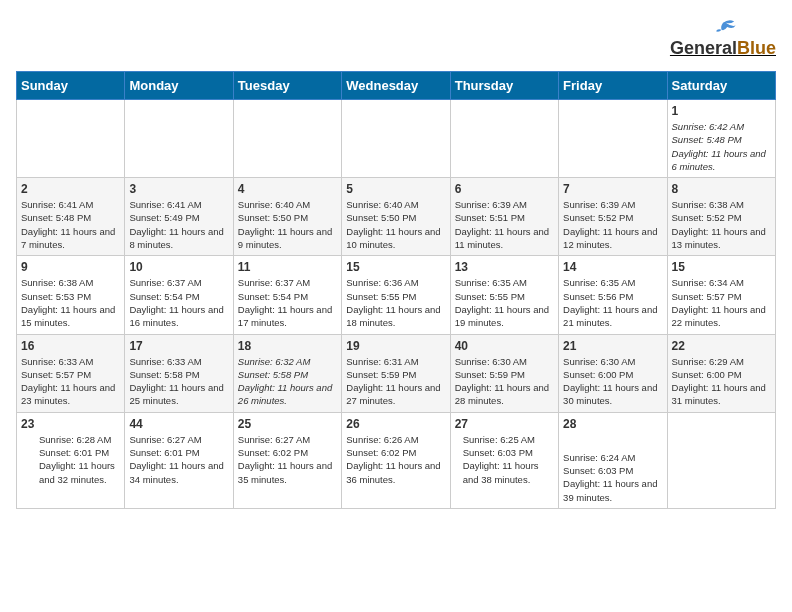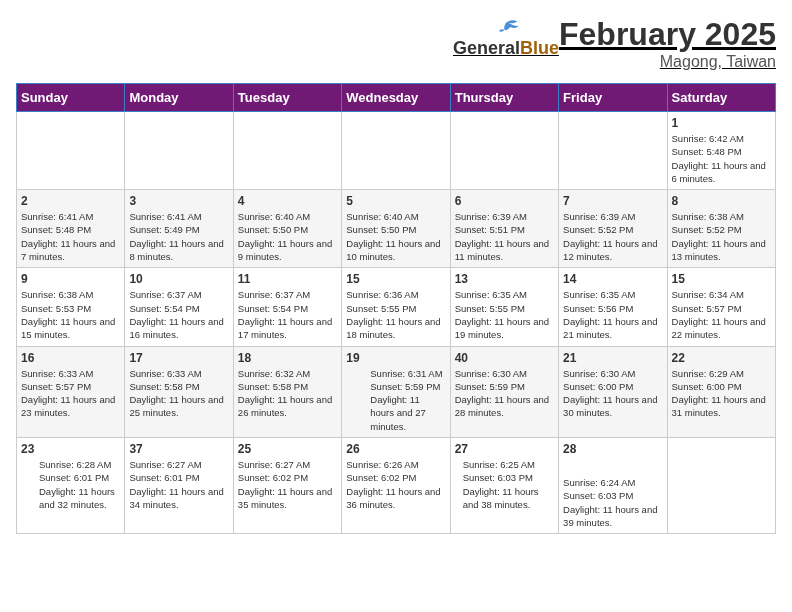--- a/index.html
+++ b/index.html
@@ -47,21 +47,21 @@
     .subtitle {
       font-size: 16px;
       color: #555;
     }
     .calendar {
       width: 100%;
       border-collapse: collapse;
       border: 1px solid #ccc;
     }
     .calendar th {
-      background-color: #701a75;
+      background-color: #0369a1;
       color: #fff;
       font-size: 13px;
       font-weight: bold;
       padding: 6px 4px;
       text-align: left;
       border: 1px solid #3a80c9;
     }
     .calendar td {
       width: 108px;
       min-height: 90px;
@@ -102,24 +102,20 @@
       <svg class="logo-bird" viewBox="0 0 40 28">
         <path d="M20,8 Q28,2 36,6 Q30,10 24,8 Q32,14 38,12 Q34,18 26,14 Q22,20 18,18 Q16,14 20,8Z" fill="#4a90d9"></path>
         <path d="M18,18 Q14,22 10,20 Q12,16 18,18Z" fill="#4a90d9"></path>
       </svg>
       <div style="display:flex;">
         <span class="logo-text-general">General</span>
         <span class="logo-text-blue">Blue</span>
       </div>
     </div>
   </div>
-  <div class="title-area">
-    <div class="main-title">February 2025</div>
-    <div class="subtitle">Magong, Taiwan</div>
-  </div>
 </div>
 
 <table class="calendar">
   <thead>
     <tr>
     <th>Sunday</th>
         <th>Monday</th>
         <th>Tuesday</th>
         <th>Wednesday</th>
         <th>Thursday</th>
@@ -130,21 +126,21 @@
   <tbody id="calendar-body">
   <tr>
         <td class="empty-cell"></td>
         <td class="empty-cell"></td>
         <td class="empty-cell"></td>
         <td class="empty-cell"></td>
         <td class="empty-cell"></td>
         <td class="empty-cell"></td>
         <td>
           <span class="day-number">1</span>
-          <div class="day-info" style="white-space: pre-line;">Sunrise: 6:42 AM
+          <div class="day-info" style="white-space: pre-line; font-style: italic;">Sunrise: 6:42 AM
 Sunset: 5:48 PM
 Daylight: 11 hours and 6 minutes.</div>
         </td>
       </tr>
       <tr>
         <td>
           <span class="day-number">2</span>
           <div class="day-info" style="white-space: pre-line;">Sunrise: 6:41 AM
 Sunset: 5:48 PM
 Daylight: 11 hours and 7 minutes.</div>
@@ -238,27 +234,27 @@
 Daylight: 11 hours and 23 minutes.</div>
         </td>
         <td>
           <span class="day-number">17</span>
           <div class="day-info" style="white-space: pre-line;">Sunrise: 6:33 AM
 Sunset: 5:58 PM
 Daylight: 11 hours and 25 minutes.</div>
         </td>
         <td>
           <span class="day-number">18</span>
-          <div class="day-info" style="white-space: pre-line;">Sunrise: 6:32 AM
+          <div class="day-info" style="white-space: pre-line; font-style: italic;">Sunrise: 6:32 AM
 Sunset: 5:58 PM
 Daylight: 11 hours and 26 minutes.</div>
         </td>
         <td>
           <span class="day-number">19</span>
-          <div class="day-info" style="white-space: pre-line; margin-left: 24px;">Sunrise: 6:31 AM
+          <div class="day-info" style="white-space: pre-line;">Sunrise: 6:31 AM
 Sunset: 5:59 PM
 Daylight: 11 hours and 27 minutes.</div>
         </td>
         <td>
           <span class="day-number">40</span>
           <div class="day-info" style="white-space: pre-line;">Sunrise: 6:30 AM
 Sunset: 5:59 PM
 Daylight: 11 hours and 28 minutes.</div>
         </td>
         <td>
@@ -275,21 +271,21 @@
         </td>
       </tr>
       <tr>
         <td>
           <span class="day-number">23</span>
           <div class="day-info" style="white-space: pre-line; margin-left: 18px;">Sunrise: 6:28 AM
 Sunset: 6:01 PM
 Daylight: 11 hours and 32 minutes.</div>
         </td>
         <td>
-          <span class="day-number">37</span>
+          <span class="day-number">44</span>
           <div class="day-info" style="white-space: pre-line;">Sunrise: 6:27 AM
 Sunset: 6:01 PM
 Daylight: 11 hours and 34 minutes.</div>
         </td>
         <td>
           <span class="day-number">25</span>
           <div class="day-info" style="white-space: pre-line;">Sunrise: 6:27 AM
 Sunset: 6:02 PM
 Daylight: 11 hours and 35 minutes.</div>
         </td>

